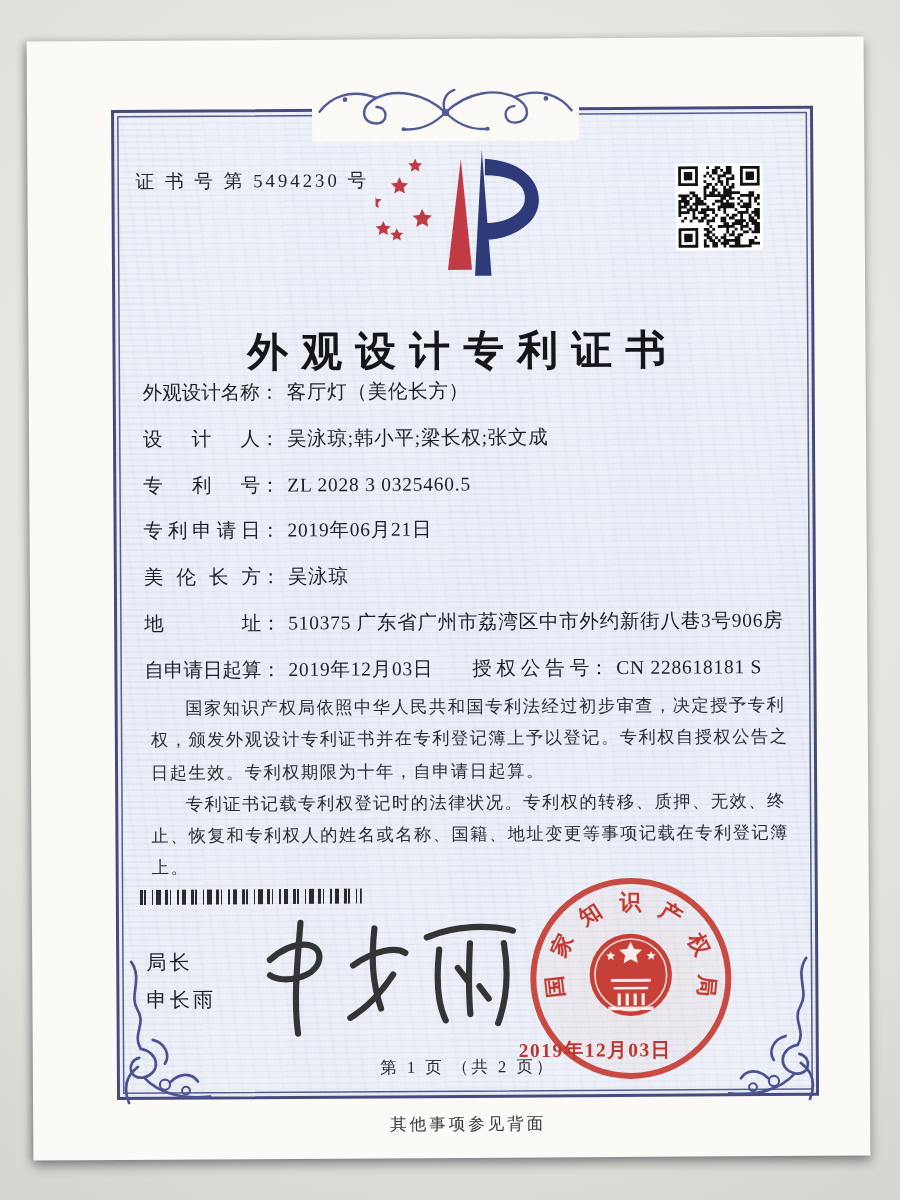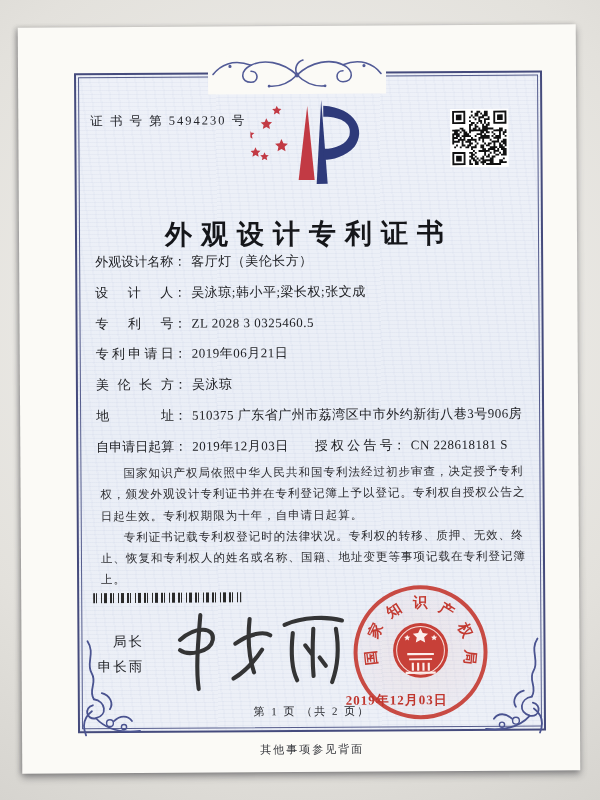--- a/index.html
+++ b/index.html
@@ -36,21 +36,21 @@
   .fvalue{margin-left:5px;letter-spacing:.5px;}
   .fpair2{margin-left:26px;}
   
   .body-text{position:absolute;left:80px;top:436px;right:48px;z-index:6;color:#2c2c30;
     font-size:11.5px;line-height:1.85;letter-spacing:1px;}
   .body-text p{margin:0;text-indent:2em;}
   
   .barcode{position:absolute;left:72px;top:566px;width:148px;height:10px;z-index:6;
     background:repeating-linear-gradient(90deg,#2a2a2a 0 2px,transparent 2px 3px,#2a2a2a 3px 4px,
       transparent 4px 8px,#2a2a2a 8px 9px,transparent 9px 11px,#2a2a2a 11px 14px,transparent 14px 17px);}
-  .signer{position:absolute;left:76px;top:602px;z-index:6;font-size:13.5px;color:#1c1d21;line-height:25px;letter-spacing:2px;text-align:right;}
+  .signer{position:absolute;left:76px;top:602px;z-index:6;font-size:13.5px;color:#1c1d21;line-height:25px;letter-spacing:2px;}
   .signature{position:absolute;left:140px;top:578px;width:195px;height:95px;z-index:7;}
   
   .seal{position:absolute;left:332px;top:560px;width:134px;height:134px;z-index:8;}
   .seal-ring{position:absolute;inset:0;border-radius:50%;border:4px solid rgba(196,56,48,.9);
     background:radial-gradient(circle, rgba(225,120,110,.10) 0%, rgba(225,120,110,.04) 70%, transparent 100%);}
   .seal-char{position:absolute;left:50%;top:50%;font-size:14.5px;font-weight:700;color:#c33a31;width:16px;margin-left:-8px;
     height:16px;margin-top:-8px;text-align:center;line-height:16px;}
   .seal-char:nth-child(1){transform:rotate(-96deg) translateY(-50px);}
   .seal-char:nth-child(2){transform:rotate(-64deg) translateY(-50px);}
   .seal-char:nth-child(3){transform:rotate(-32deg) translateY(-50px);}

